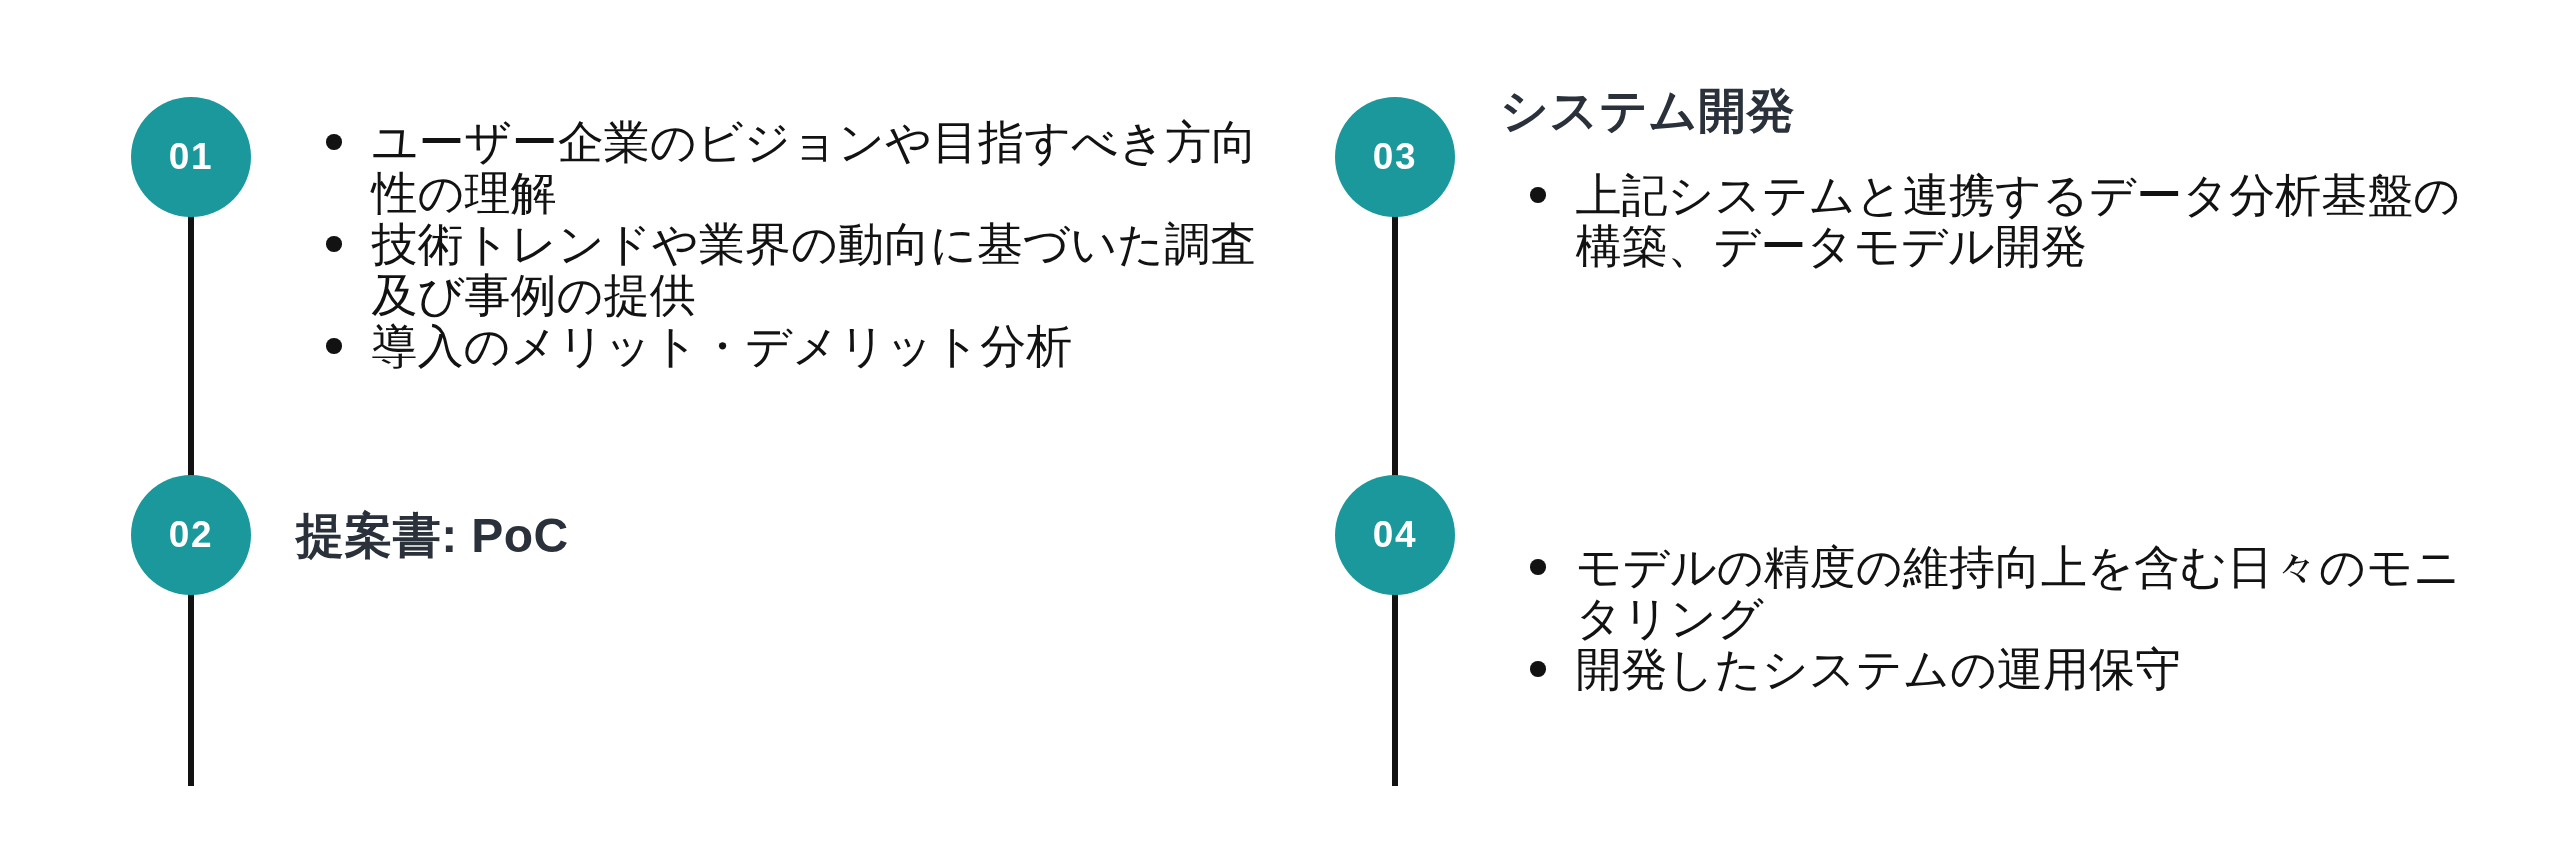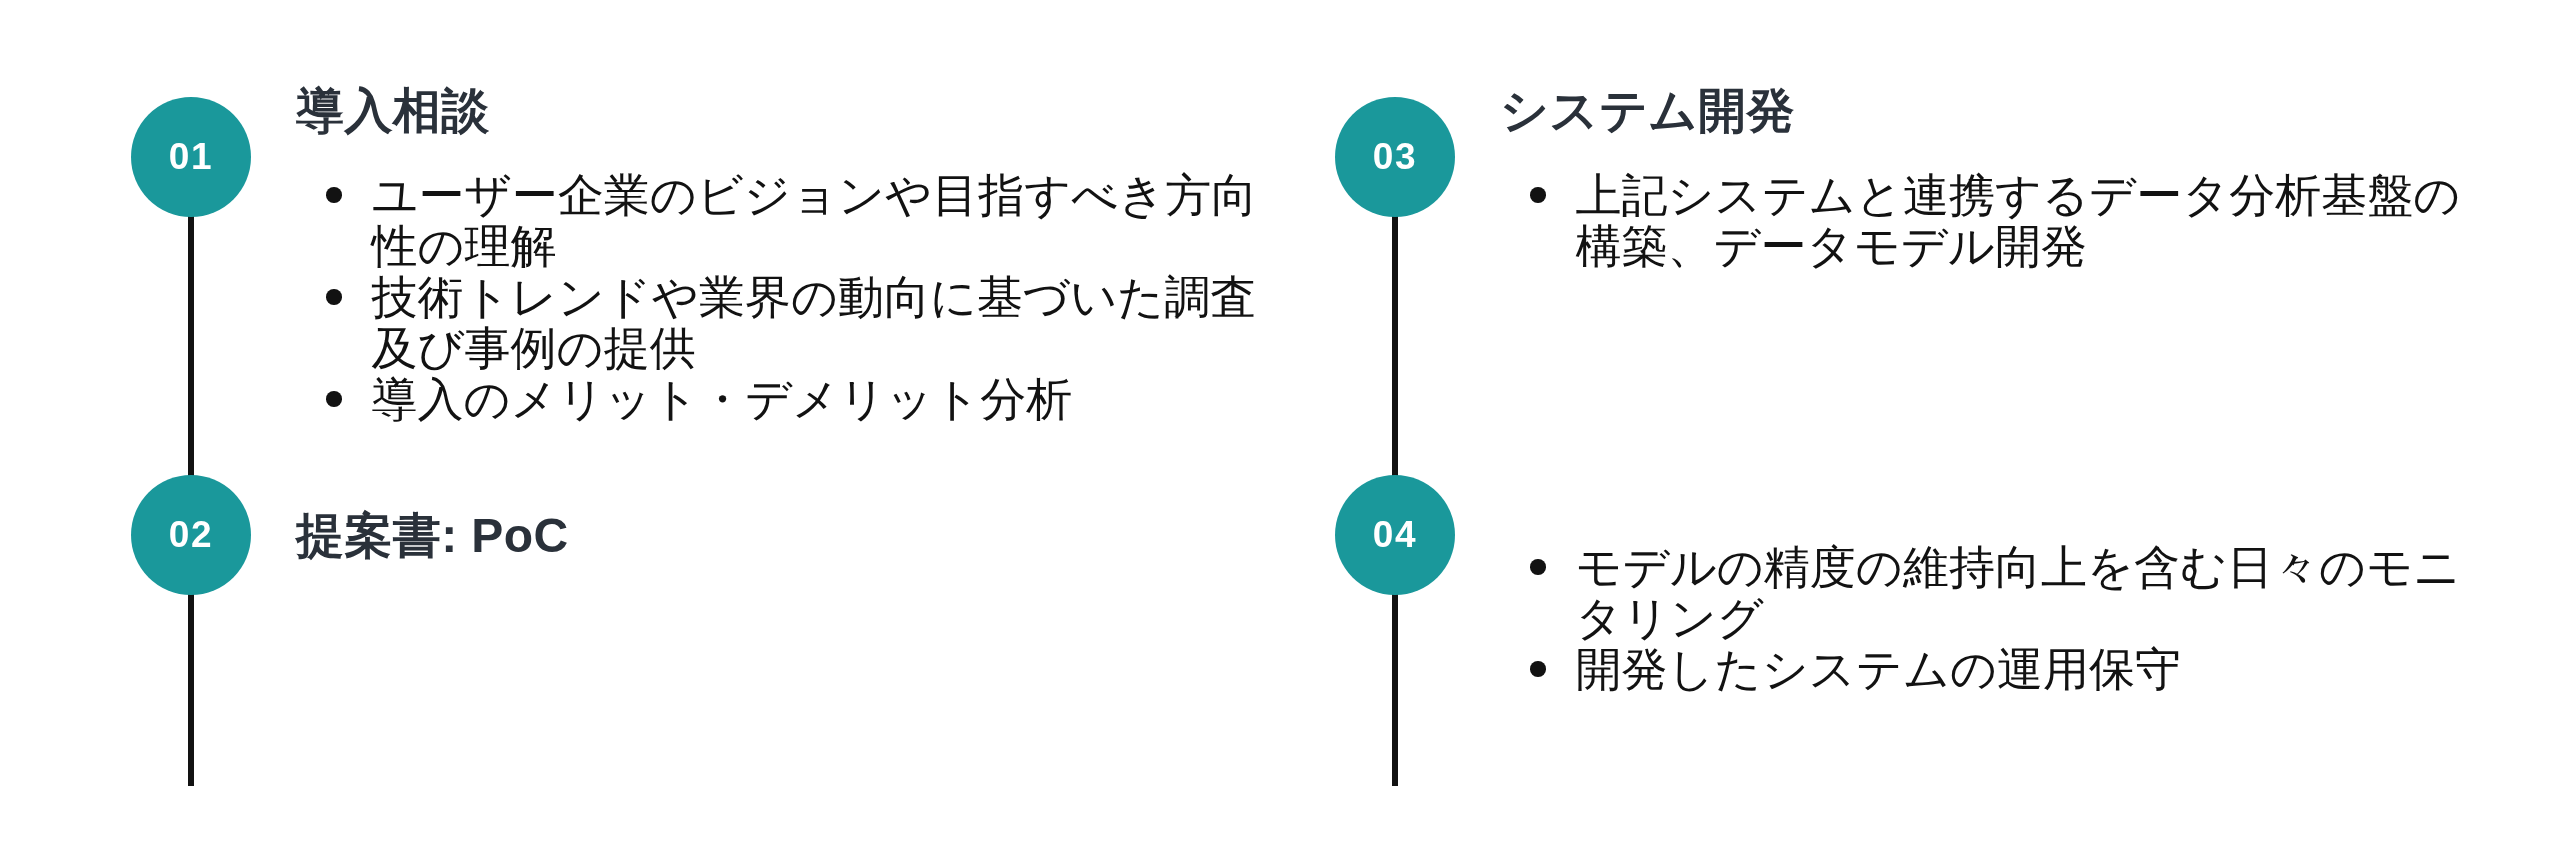--- a/index.html
+++ b/index.html
@@ -88,21 +88,20 @@
 </style>
 </head>
 <body>
 
 <div class="step step-1">
   <div class="vline vline-tall"></div>
   <div class="circle">
     <span class="num">01</span>
   </div>
   <div class="content content-high">
-    <h2 class="title">導入相談</h2>
     <ul class="bullets">
       <li class="bullet">
         <span class="dot"></span>
         <span class="btext">ユーザー企業のビジョンや目指すべき方向性の理解</span>
       </li>
       <li class="bullet">
         <span class="dot"></span>
         <span class="btext">技術トレンドや業界の動向に基づいた調査及び事例の提供</span>
       </li>
       <li class="bullet">

